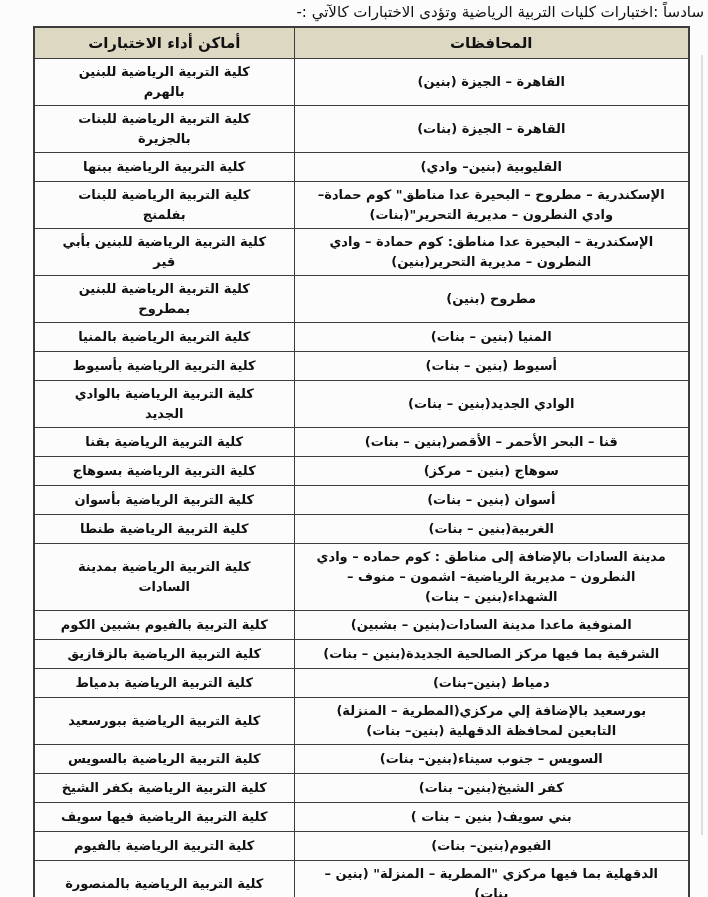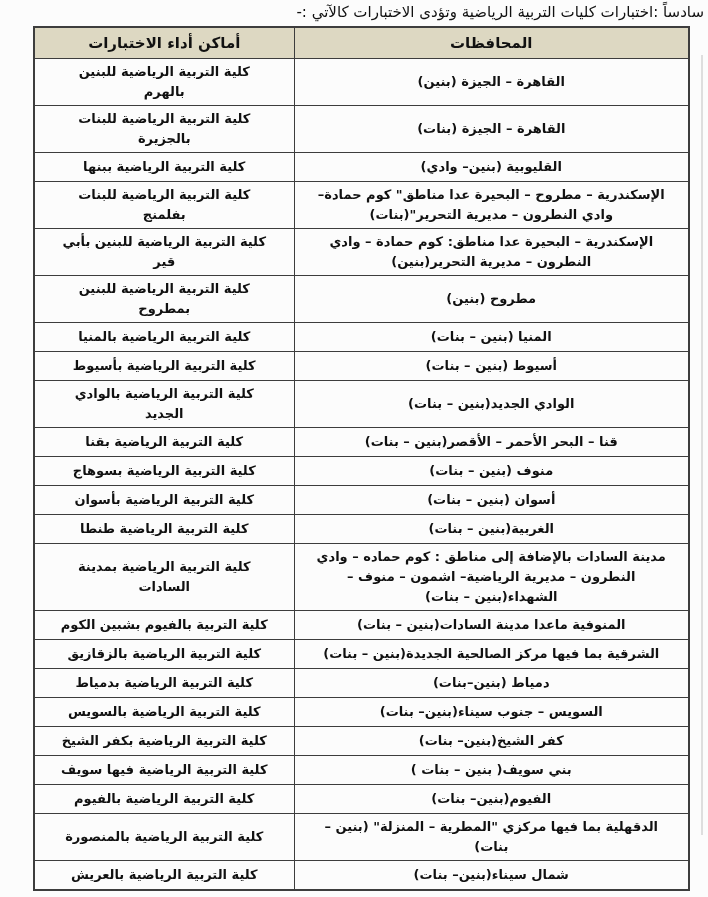--- a/index.html
+++ b/index.html
@@ -116,46 +116,50 @@
       </tr>
       <tr>
         <td>الوادي الجديد(بنين – بنات)</td>
         <td>كلية التربية الرياضية بالوادي الجديد</td>
       </tr>
       <tr>
         <td>قنا  – البحر الأحمر – الأقصر(بنين – بنات)</td>
         <td>كلية التربية الرياضية بقنا</td>
       </tr>
       <tr>
-        <td>منوف (بنين – بنات)</td>
+        <td>سوهاج (بنين – مركز)</td>
         <td>كلية التربية الرياضية بسوهاج</td>
       </tr>
       <tr>
         <td>أسوان (بنين – بنات)</td>
         <td>كلية التربية الرياضية بأسوان</td>
       </tr>
       <tr>
         <td>الغربية(بنين – بنات)</td>
         <td>كلية التربية الرياضية طنطا</td>
       </tr>
       <tr>
         <td>مدينة السادات بالإضافة إلى مناطق : كوم حماده – وادي النطرون – مديرية الرياضية– اشمون – منوف – الشهداء(بنين – بنات)</td>
         <td>كلية التربية الرياضية بمدينة السادات</td>
       </tr>
       <tr>
-        <td>المنوفية ماعدا مدينة السادات(بنين – بنات)</td>
+        <td>المنوفية ماعدا مدينة السادات(بنين – بشبين)</td>
         <td>كلية التربية بالفيوم بشبين الكوم</td>
       </tr>
       <tr>
         <td>الشرقية بما فيها مركز الصالحية الجديدة(بنين – بنات)</td>
         <td>كلية التربية الرياضية بالزقازيق</td>
       </tr>
       <tr>
         <td>دمياط (بنين–بنات)</td>
         <td>كلية التربية الرياضية بدمياط</td>
+      </tr>
+      <tr>
+        <td>بورسعيد بالإضافة إلي مركزي(المطرية – المنزلة) التابعين لمحافظة الدقهلية (بنين– بنات)</td>
+        <td>كلية التربية الرياضية ببورسعيد</td>
       </tr>
       <tr>
         <td>السويس – جنوب سيناء(بنين– بنات)</td>
         <td>كلية التربية الرياضية بالسويس</td>
       </tr>
       <tr>
         <td>كفر الشيخ(بنين– بنات)</td>
         <td>كلية التربية الرياضية بكفر الشيخ</td>
       </tr>
       <tr>

